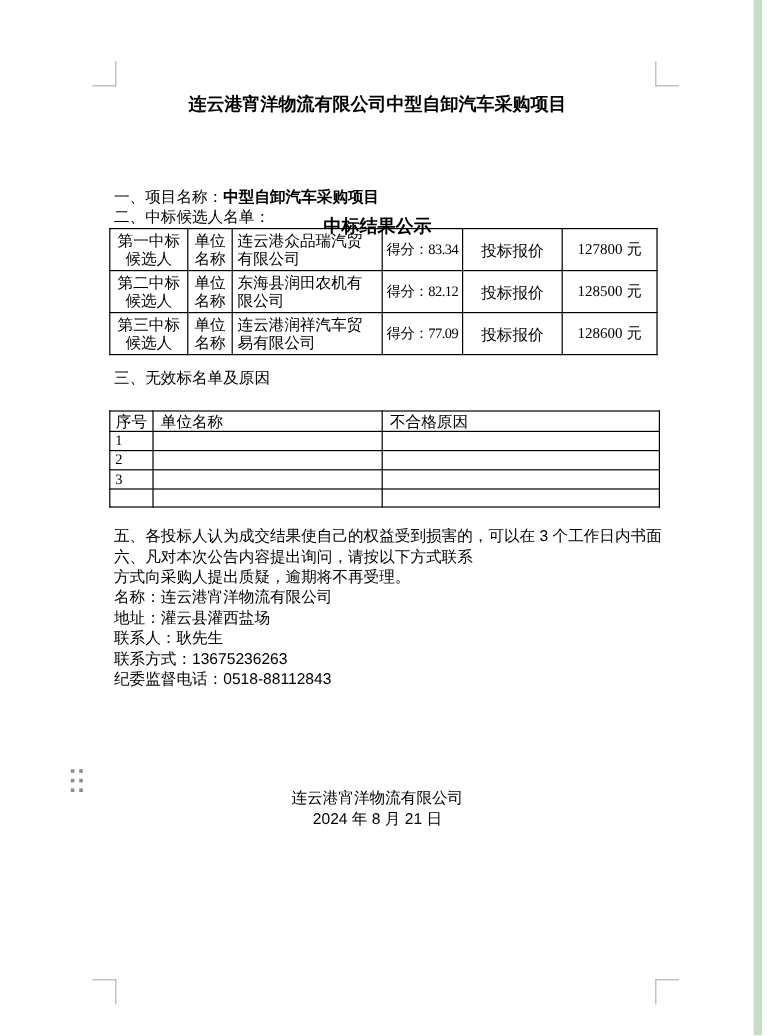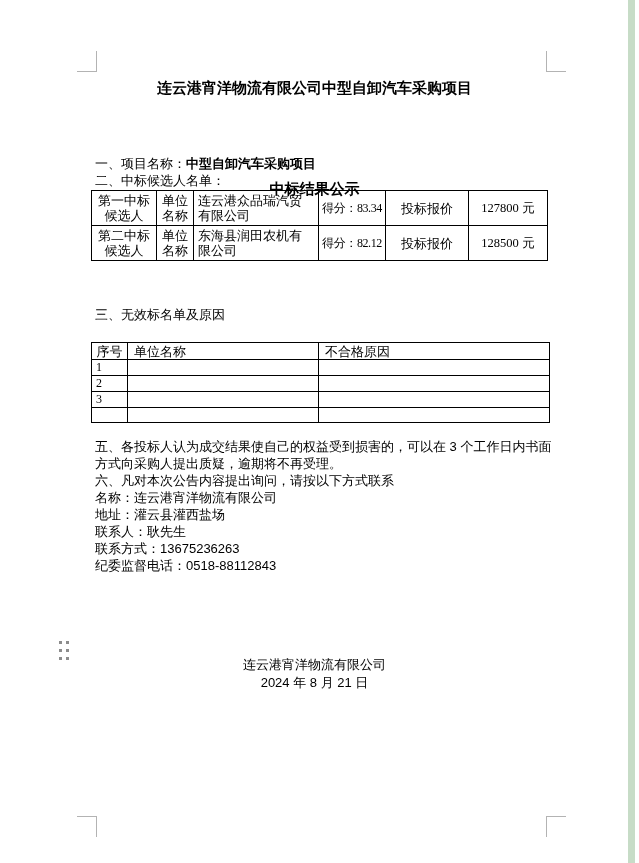--- a/index.html
+++ b/index.html
@@ -87,20 +87,28 @@
       <td class="c-price"><span class="serif">127800</span> <span>元</span></td>
     </tr>
     <tr>
       <td class="c-rank">第二中标候选人</td>
       <td class="c-unit">单位名称</td>
       <td class="c-comp">东海县润田农机有限公司</td>
       <td class="c-score"><span>得分：</span><span class="serif">82.12</span></td>
       <td class="c-bid">投标报价</td>
       <td class="c-price"><span class="serif">128500</span> <span>元</span></td>
     </tr>
+    <tr>
+      <td class="c-rank">第三中标候选人</td>
+      <td class="c-unit">单位名称</td>
+      <td class="c-comp">连云港润祥汽车贸易有限公司</td>
+      <td class="c-score"><span>得分：</span><span class="serif">77.09</span></td>
+      <td class="c-bid">投标报价</td>
+      <td class="c-price"><span class="serif">128600</span> <span>元</span></td>
+    </tr>
   </tbody>
     </table>
 
   <div class="abs line" style="left:95px; top:307px;">三、无效标名单及原因</div>
 
   <table class="t2">
     <colgroup>
         <col style="width:36px">
         <col style="width:191px">
         <col style="width:231px">
@@ -129,22 +137,22 @@
     <tr class="drow">
       <td class="d-no serif"></td>
       <td></td>
       <td></td>
     </tr>
   </tbody>
     </table>
 
   <div class="abs paras" style="left:95px; top:439px;">
     <div class="line">五、各投标人认为成交结果使自己的权益受到损害的，可以在 3 个工作日内书面</div>
+    <div class="line">六、凡对本次公告内容提出询问，请按以下方式联系</div>
     <div class="line">方式向采购人提出质疑，逾期将不再受理。</div>
-    <div class="line">六、凡对本次公告内容提出询问，请按以下方式联系</div>
     <div class="line">名称：连云港宵洋物流有限公司</div>
     <div class="line">地址：灌云县灌西盐场</div>
     <div class="line">联系人：耿先生</div>
     <div class="line">联系方式：13675236263</div>
     <div class="line">纪委监督电话：0518-88112843</div>
   </div>
 
   <div class="abs dots" style="left:59px; top:641px;">
     <i></i>
       <i></i>

